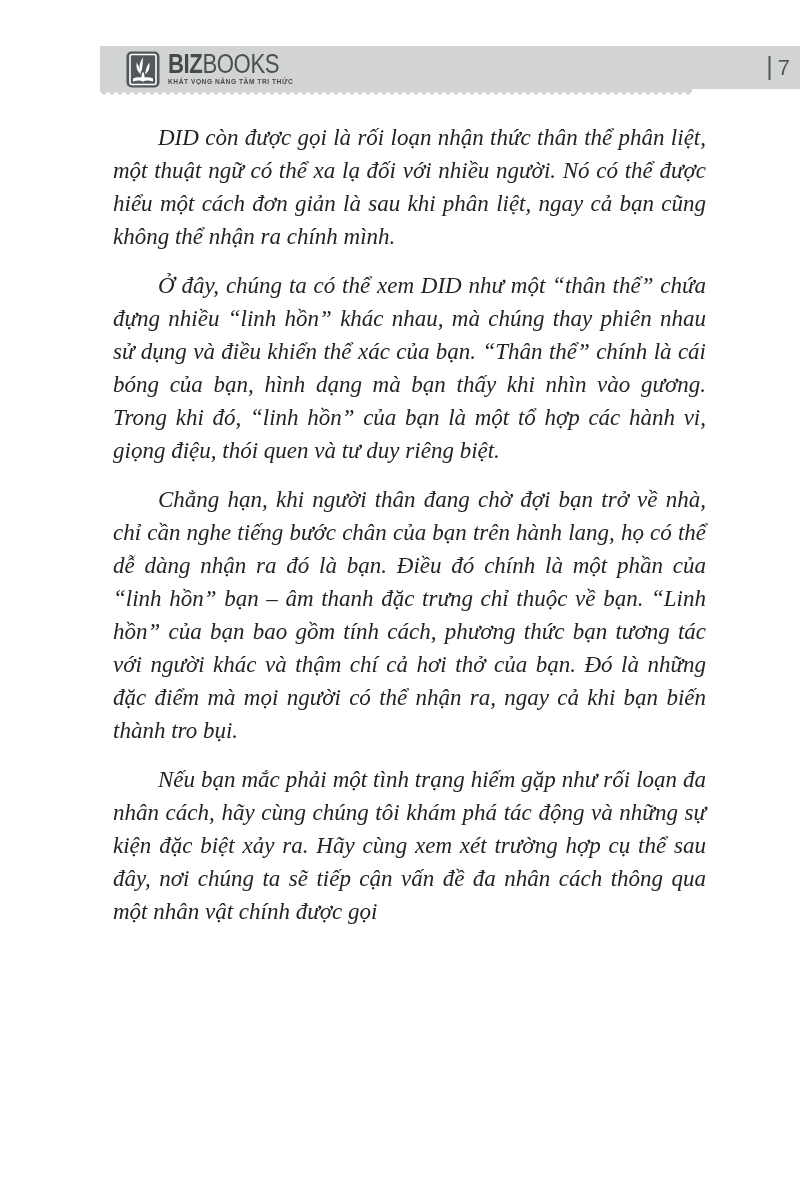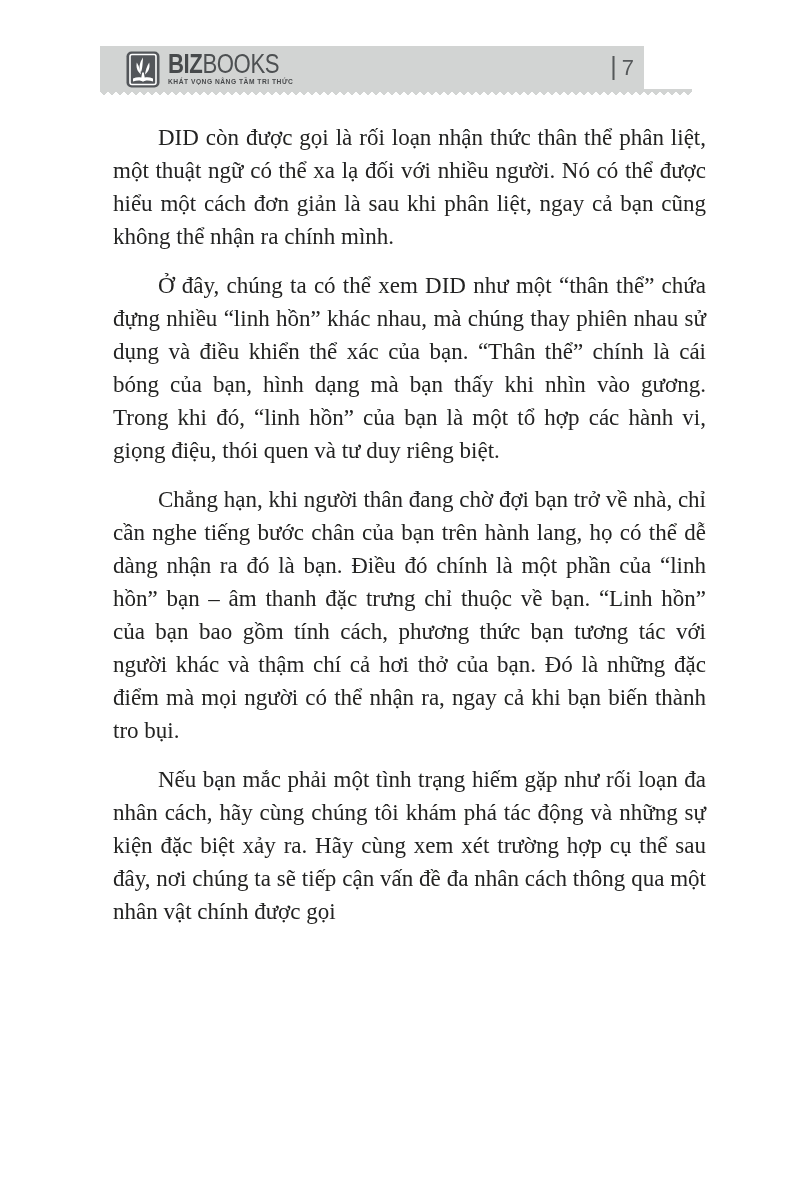--- a/index.html
+++ b/index.html
@@ -4,21 +4,21 @@
 <style>
   html,body{margin:0;padding:0;background:#ffffff;}
   body{
     width:806px;height:1185px;position:relative;overflow:hidden;
     font-family:"Liberation Serif","DejaVu Serif",serif;
   }
   .page{position:absolute;inset:0;background:#ffffff;}
 
   
   .header-bar{
-    position:absolute;left:100px;top:46px;width:544px;height:43px;
+    position:absolute;left:100px;top:46px;width:700px;height:43px;
     background:#d2d4d3;
   }
   .teeth{
     position:absolute;left:100px;top:89px;width:592px;height:6px;
     background-color:#d2d4d3;
     background-image:
       linear-gradient(135deg,transparent 72%,#ffffff 72%),
       linear-gradient(225deg,transparent 72%,#ffffff 72%);
     background-size:8px 6px;background-repeat:repeat-x;
   }
@@ -47,20 +47,21 @@
 
   
   .content{
     position:absolute;left:113px;top:121px;width:593px;color:#232322;
   }
   .content p{
     margin:0 0 16px 0;
     font-size:23px;line-height:33px;
     text-align:justify;text-justify:inter-word;
     text-indent:45px;
+    font-style:italic;
   }
   .content p:last-child{margin-bottom:0;}
 </style>
 </head>
 <body>
 
 <div class="page">
 
   <header class="header-bar">
     <div class="logo-row">

